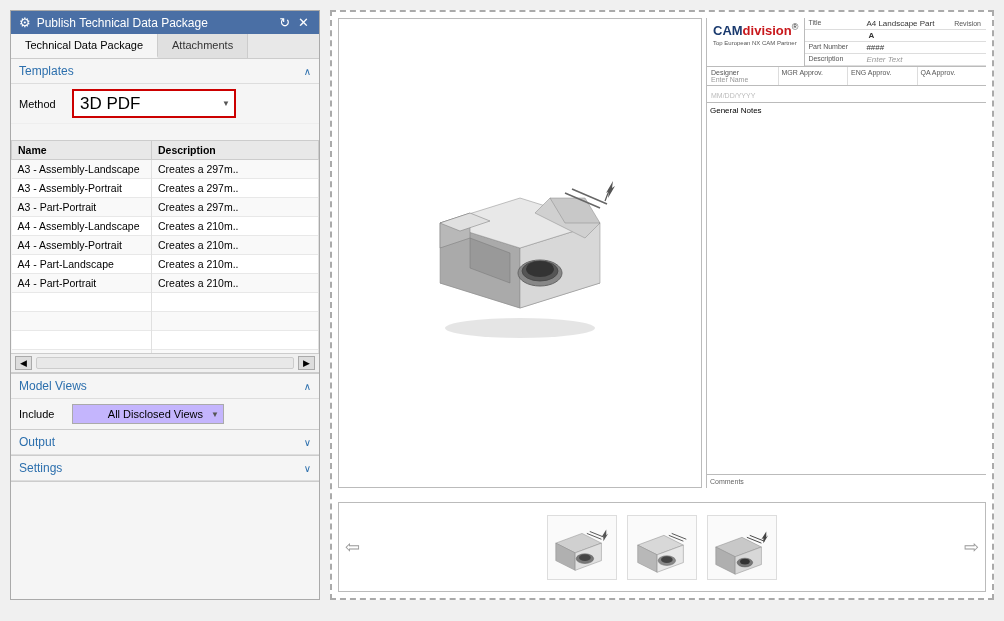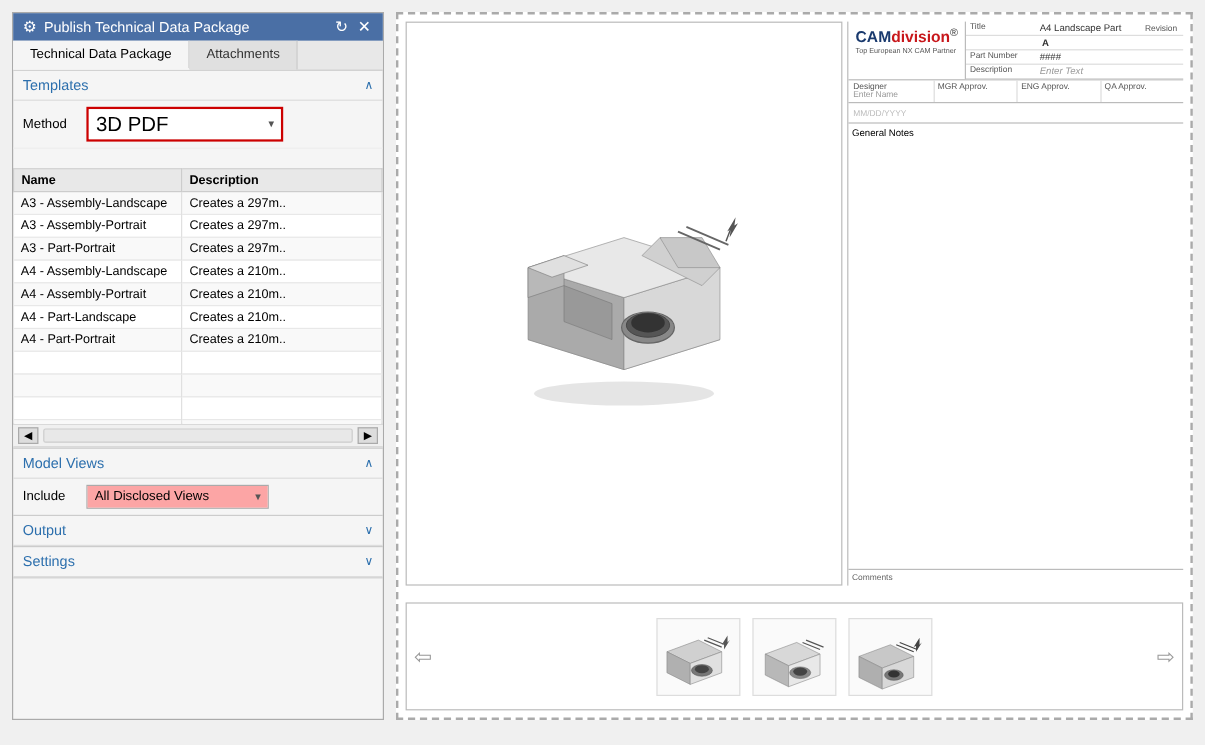--- a/index.html
+++ b/index.html
@@ -250,27 +250,28 @@
       position: relative;
       display: inline-flex;
       align-items: center;
       border: 1px solid #aaa;
       background: white;
     }
 
     .include-select {
       appearance: none;
       -webkit-appearance: none;
-      background: #fca5a5;
+      background: #c4b5fd;
       border: none;
       padding: 3px 20px 3px 6px;
       font-size: 11px;
       cursor: pointer;
       outline: none;
       width: 150px;
+      text-align: right;
     }
 
     .include-arrow {
       position: absolute;
       right: 4px;
       pointer-events: none;
       font-size: 8px;
       color: #555;
     }
 

